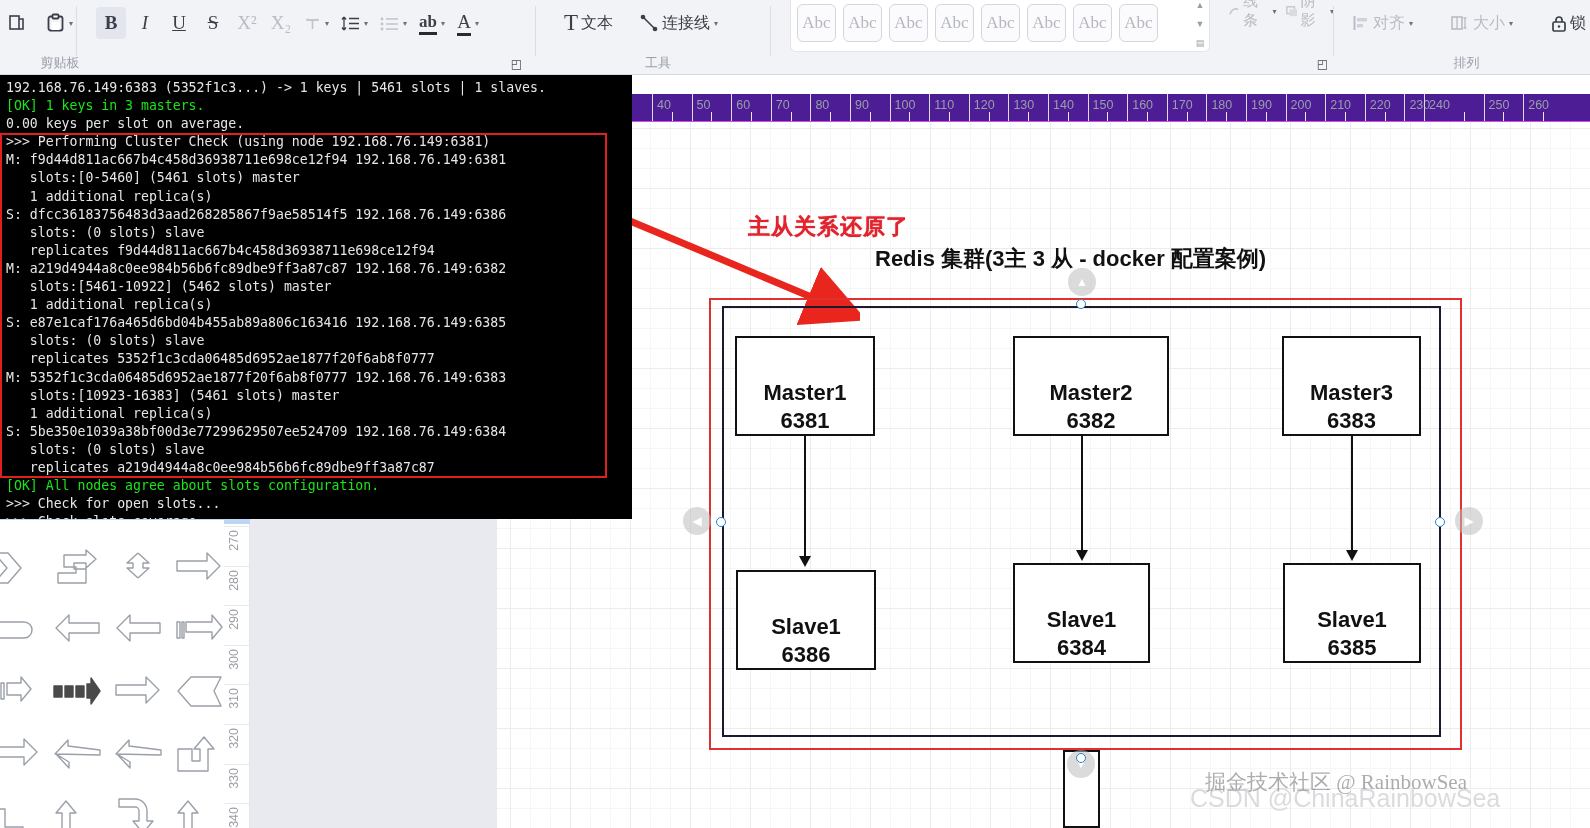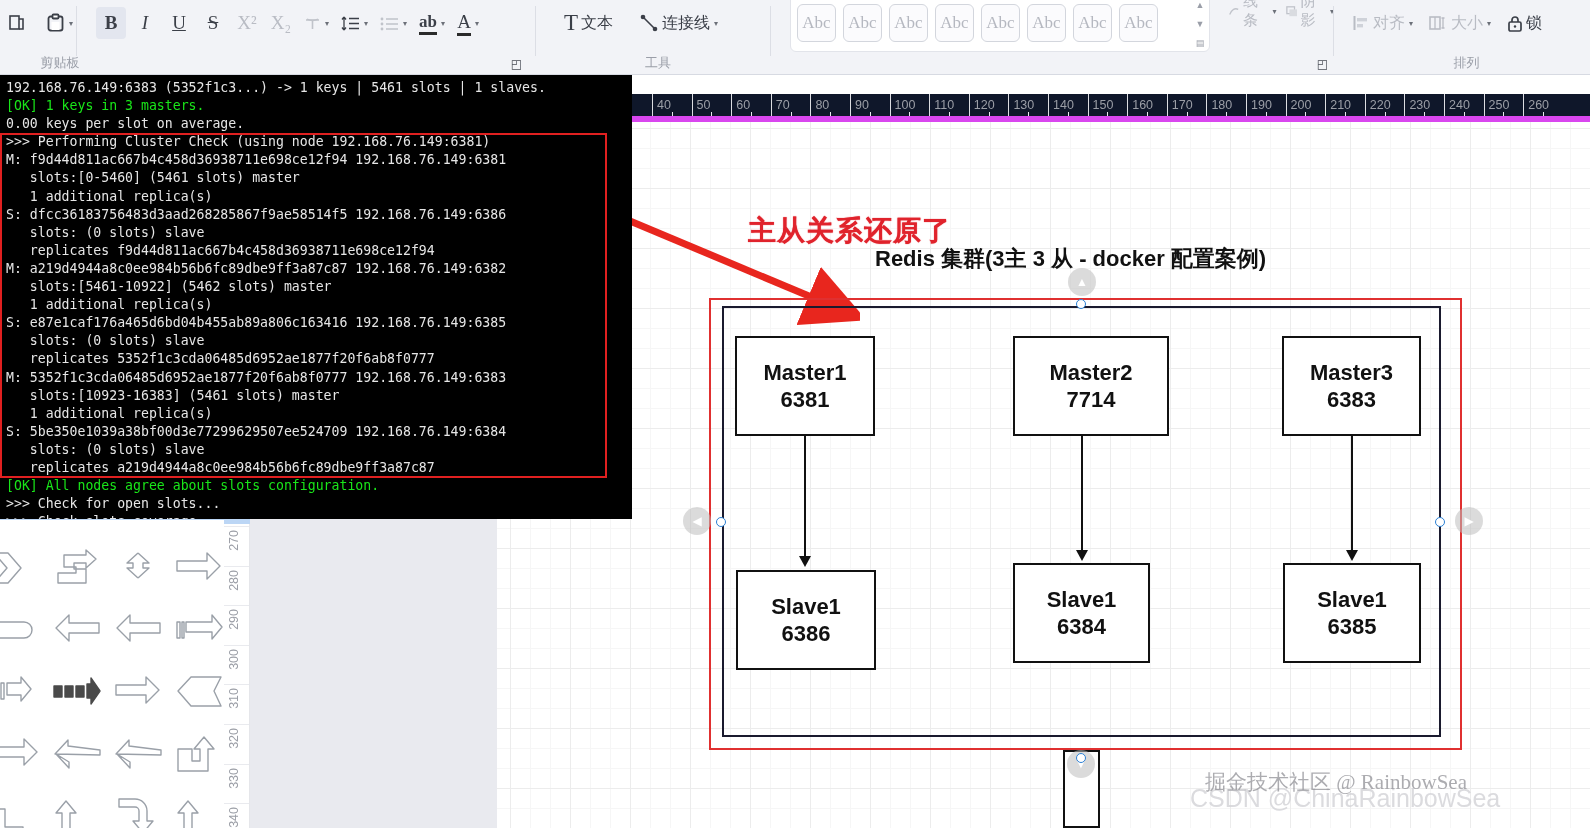--- a/index.html
+++ b/index.html
@@ -47,21 +47,21 @@
   }
   .gal-scroll {
     position:absolute; right:2px; top:2px; width:14px; height:54px;
     display:flex; flex-direction:column; align-items:center; justify-content:space-between;
     color:#9a9ea8; font-size:9px; padding:3px 0;
   }
 
   
   #hruler {
     position:absolute; left:630px; top:94px; width:960px; height:28px;
-    background:#0f172a; border-bottom:6px solid #d946ef; overflow:hidden;
+    background:#4c1d95; border-bottom:1px solid #d946ef; overflow:hidden;
   }
   .htick { position:absolute; top:0; height:28px; border-left:1px solid #e9eaee; }
   .htick.major { border-left:1px solid #dcdde2; }
   .htick span {
     position:absolute; left:4px; top:4px; font-size:12.5px; color:#9b9ea6;
     font-family:"Liberation Sans","DejaVu Sans",sans-serif;
   }
   #vruler {
     position:absolute; left:224px; top:520px; width:26px; height:308px;
     background:#fff; border-right:1px solid #e5e6ea; overflow:hidden;
@@ -95,21 +95,21 @@
   #sel-rect {
     position:absolute; left:709px; top:298px; width:753px; height:452px;
     border:2px solid #e03030;
   }
   #inner-box {
     position:absolute; left:722px; top:306px; width:719px; height:431px;
     border:2px solid #1a1a2e; background:transparent;
   }
   .node {
     position:absolute; border:2px solid #111; background:#fff;
-    display:flex; flex-direction:column; align-items:center; justify-content:center;
+    display:flex; flex-direction:column; align-items:center; justify-content:flex-end;
     font-weight:bold; color:#111;
     font-family:"Liberation Sans","DejaVu Sans",sans-serif;
   }
   .node .l1 { font-size:22px; line-height:1.25; }
   .node .l2 { font-size:22px; line-height:1.25; }
 
   .vlink { position:absolute; width:2px; background:#111; }
   .vhead {
     position:absolute; width:0; height:0;
     border-left:6px solid transparent; border-right:6px solid transparent;
@@ -125,21 +125,21 @@
     position:absolute; width:28px; height:28px; border-radius:50%;
     background:rgba(190,190,190,.55);
     display:flex; align-items:center; justify-content:center; color:#fff; font-size:12px;
   }
   .handle {
     position:absolute; width:10px; height:10px; border-radius:50%;
     background:#fff; border:1.6px solid #2a7fd4;
   }
 
   .ann-title {
-    position:absolute; color:#e0232c; font-weight:bold; font-size:28px;
+    position:absolute; color:#e0232c; font-weight:bold; font-size:22px;
     letter-spacing:1px; text-shadow:0 0 1px #e0232c;
     font-family:Liberation Serif, serif;
     text-align:right;
   }
   .diag-title {
     position:absolute; color:#111; font-weight:bold; font-size:22px;
     font-family:"Liberation Sans","DejaVu Sans",sans-serif; white-space:nowrap;
   }
 
   
@@ -322,21 +322,21 @@
           </svg>
         <span class="cn" style="font-size:15px;">阴影</span>
           <span class="caret">▾</span>
       </div>
     </div>
     <div class="dlg-launcher" style="right:10px;">◰</div>
   </div>
   <div class="rb-sep" style="left:1333px;"></div>
 
   <div class="rb-group" style="left:1343px;width:247px;">
-    <div class="rb-row" style="left:0;width:247px;gap:8px;padding-left:6px;">
+    <div class="rb-row" style="left:0;width:247px;gap:8px;padding-left:6px;justify-content:space-between;">
       <div class="tb-btn dim">
         <svg width="17" height="16" viewBox="0 0 17 16">
             <path d="M1.5 1 v14" stroke="#b9bcc4" stroke-width="2"></path>
             <rect x="4" y="3" width="10" height="3.4" fill="#cfd2d9"></rect>
             <rect x="4" y="9" width="6" height="3.4" fill="#cfd2d9"></rect>
           </svg>
         <span class="cn" style="font-size:16px;">对齐</span>
           <span class="caret">▾</span>
       </div>
       <div class="tb-btn dim">
@@ -379,21 +379,21 @@
 
 <div id="sel-rect"></div>
 <div id="inner-box"></div>
 
 <div class="node" style="left:735px;top:336px;width:140px;height:100px;">
   <span class="l1">Master1</span>
   <span class="l2">6381</span>
 </div>
 <div class="node" style="left:1013px;top:336px;width:156px;height:100px;">
   <span class="l1">Master2</span>
-  <span class="l2">7714</span>
+  <span class="l2">6382</span>
 </div>
 <div class="node" style="left:1282px;top:336px;width:139px;height:100px;">
   <span class="l1">Master3</span>
   <span class="l2">6383</span>
 </div>
 <div class="node" style="left:736px;top:570px;width:140px;height:100px;">
   <span class="l1">Slave1</span>
   <span class="l2">6386</span>
 </div>
 <div class="node" style="left:1013px;top:563px;width:137px;height:100px;">
@@ -506,21 +506,21 @@
     </div>
     <div class="htick" style="left: 715px; height: 10px; top: 18px;"></div>
     <div class="htick major" style="left: 734.8px;">
       <span>220</span>
     </div>
     <div class="htick" style="left: 754.6px; height: 10px; top: 18px;"></div>
     <div class="htick major" style="left: 774.4px;">
       <span>230</span>
     </div>
     <div class="htick" style="left: 794.2px; height: 10px; top: 18px;"></div>
-    <div class="htick major" style="left: 814px;">
+    <div class="htick major" style="left: 794px;">
       <span>240</span>
     </div>
     <div class="htick" style="left: 833.8px; height: 10px; top: 18px;"></div>
     <div class="htick major" style="left: 853.6px;">
       <span>250</span>
     </div>
     <div class="htick" style="left: 873.4px; height: 10px; top: 18px;"></div>
     <div class="htick major" style="left: 893.2px;">
       <span>260</span>
     </div>

